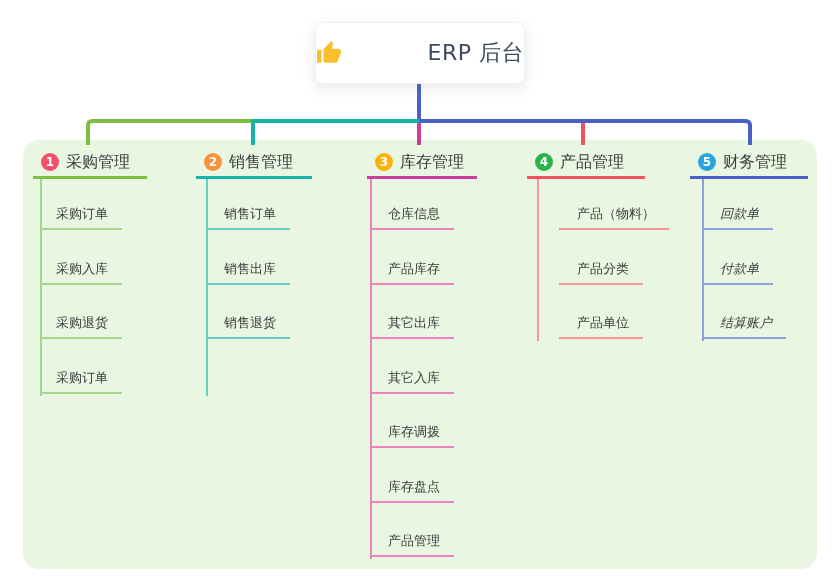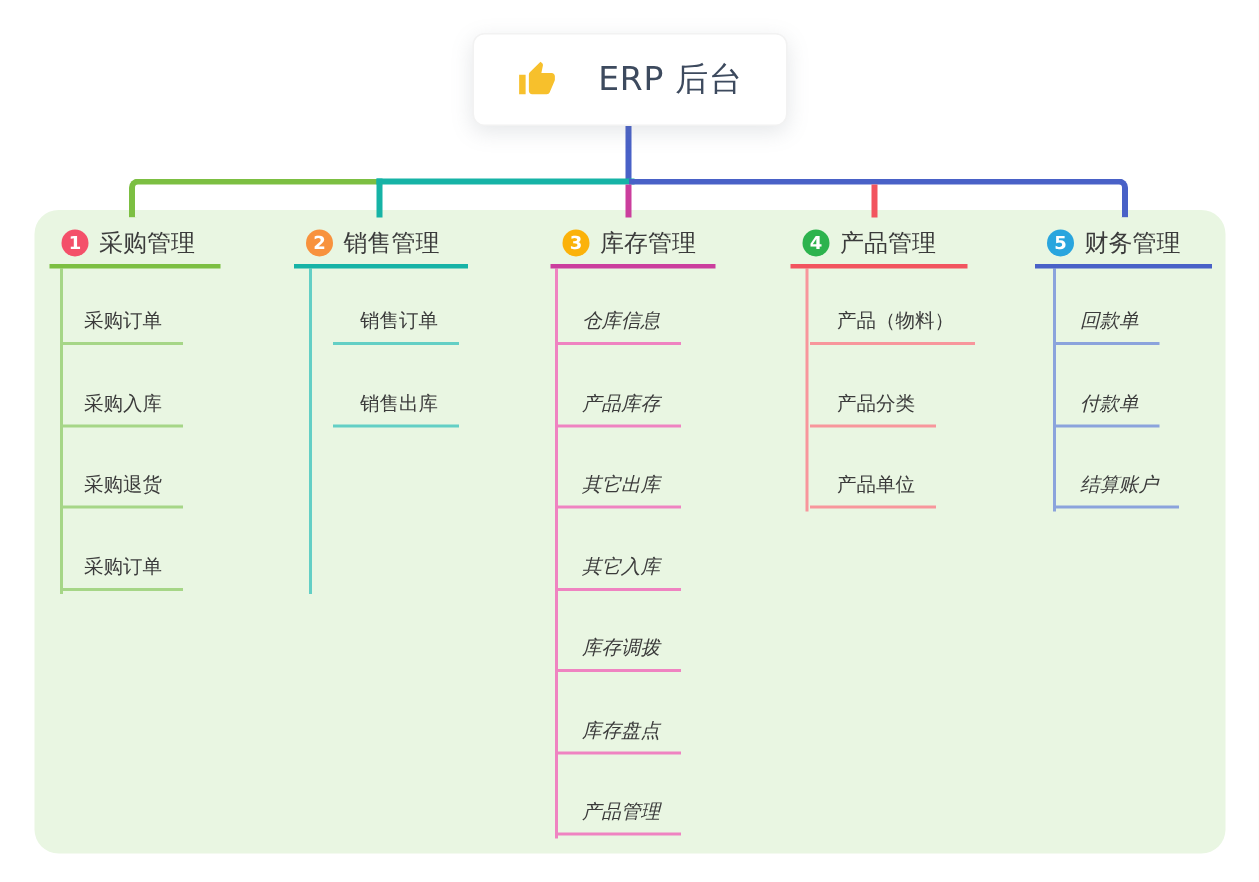--- a/index.html
+++ b/index.html
@@ -12,21 +12,21 @@
   #canvas{position:relative;width:839px;height:588px;background:#fff;overflow:hidden;}
 
   
   .panel{position:absolute;left:23px;top:140px;width:794px;height:429px;
          background:var(--panel);border-radius:16px;z-index:0;}
 
   
   .root-card{position:absolute;left:315px;top:22px;width:208px;height:60px;z-index:3;
              background:#fff;border:1px solid #f2f2f2;border-radius:8px;
              box-shadow:0 4px 14px rgba(110,120,135,.18);
-             display:flex;align-items:center;justify-content:center;gap:28px;}
+             display:flex;align-items:center;justify-content:space-between;gap:28px;}
   .root-card .title{font-size:22px;color:var(--title);letter-spacing:.5px;}
 
   
   .ln{position:absolute;z-index:1;box-sizing:border-box;}
   .stem{left:417px;top:82px;width:4px;height:38px;background:var(--blue);}
   .bus-green{left:86px;top:119px;width:169px;height:26px;
              border-left:4px solid var(--green);border-top:4px solid var(--green);
              border-top-left-radius:6px;}
   .bus-teal{left:251px;top:119px;width:172px;height:26px;
             border-left:4px solid var(--teal);border-top:4px solid var(--teal);}
@@ -57,23 +57,23 @@
   .s2{left:206px;height:217px;background:var(--lteal);}
   .s3{left:370px;height:380px;background:var(--lpink);}
   .s4{left:537px;height:162px;background:var(--lsalmon);}
   .s5{left:702px;height:162px;background:var(--lblue);}
 
   
   .sub{position:absolute;z-index:2;box-sizing:border-box;height:30px;
        display:flex;align-items:flex-end;padding:0 14px 5px 18px;
        border-bottom:2px solid;font-size:13px;color:var(--ink);white-space:nowrap;cursor:default;}
   .c1s{left:40px;border-color:var(--lgreen);padding-left:16px;}
-  .c2s{left:206px;border-color:var(--lteal);margin-left:16px;}
-  .c3s{left:370px;border-color:var(--lpink);font-style:italic;}
-  .c4s{left:540px;border-color:var(--lsalmon);font-family:Liberation Serif, serif;}
+  .c2s{left:206px;border-color:var(--lteal);}
+  .c3s{left:370px;border-color:var(--lpink);}
+  .c4s{left:559px;border-color:var(--lsalmon);font-family:Liberation Serif, serif;}
   .c5s{left:702px;border-color:var(--lblue);font-style:italic;}
   .r0{top:200px}.r1{top:255px}.r2{top:309px}.r3{top:364px}
   .r4{top:418px}.r5{top:473px}.r6{top:527px}
 </style>
 </head>
 <body>
 
 <div id="canvas">
 
   <div class="panel"></div>
@@ -102,20 +102,21 @@
   <div class="sub c1s r2">采购退货</div>
   <div class="sub c1s r3">采购订单</div>
 
   <div class="bhead h2">
     <span class="badge b2">2</span>
     <span>销售管理</span>
   </div>
   <div class="spine s2"></div>
   <div class="sub c2s r0">销售订单</div>
   <div class="sub c2s r1">销售出库</div>
+  <div class="sub c2s r2">销售退货</div>
 
   <div class="bhead h3">
     <span class="badge b3">3</span>
     <span>库存管理</span>
   </div>
   <div class="spine s3"></div>
   <div class="sub c3s r0">仓库信息</div>
   <div class="sub c3s r1">产品库存</div>
   <div class="sub c3s r2">其它出库</div>
   <div class="sub c3s r3">其它入库</div>

